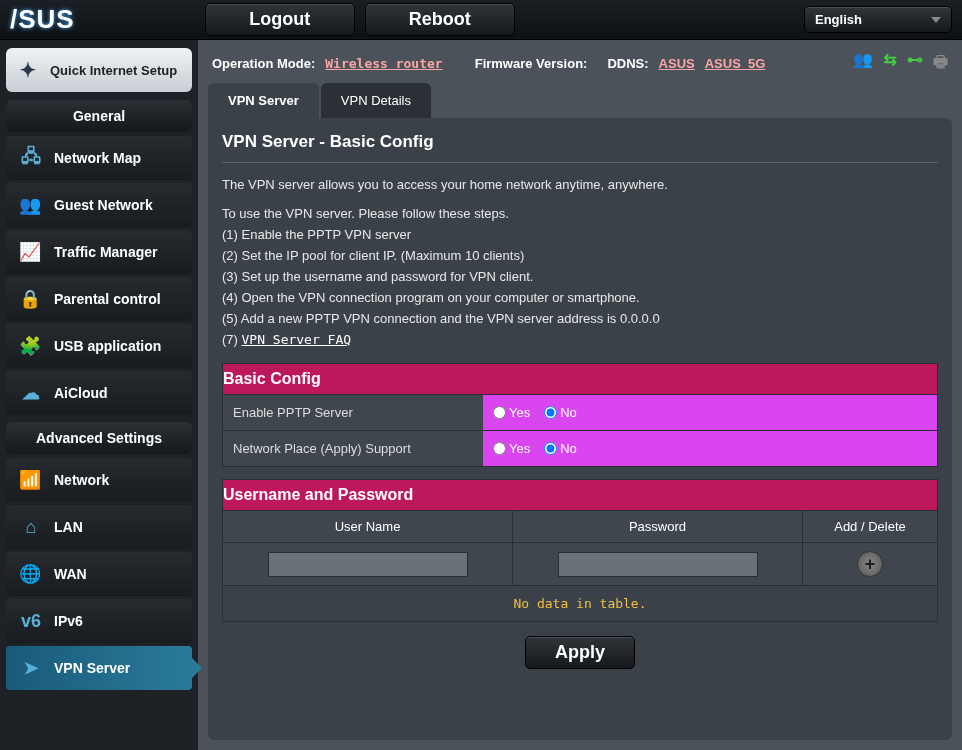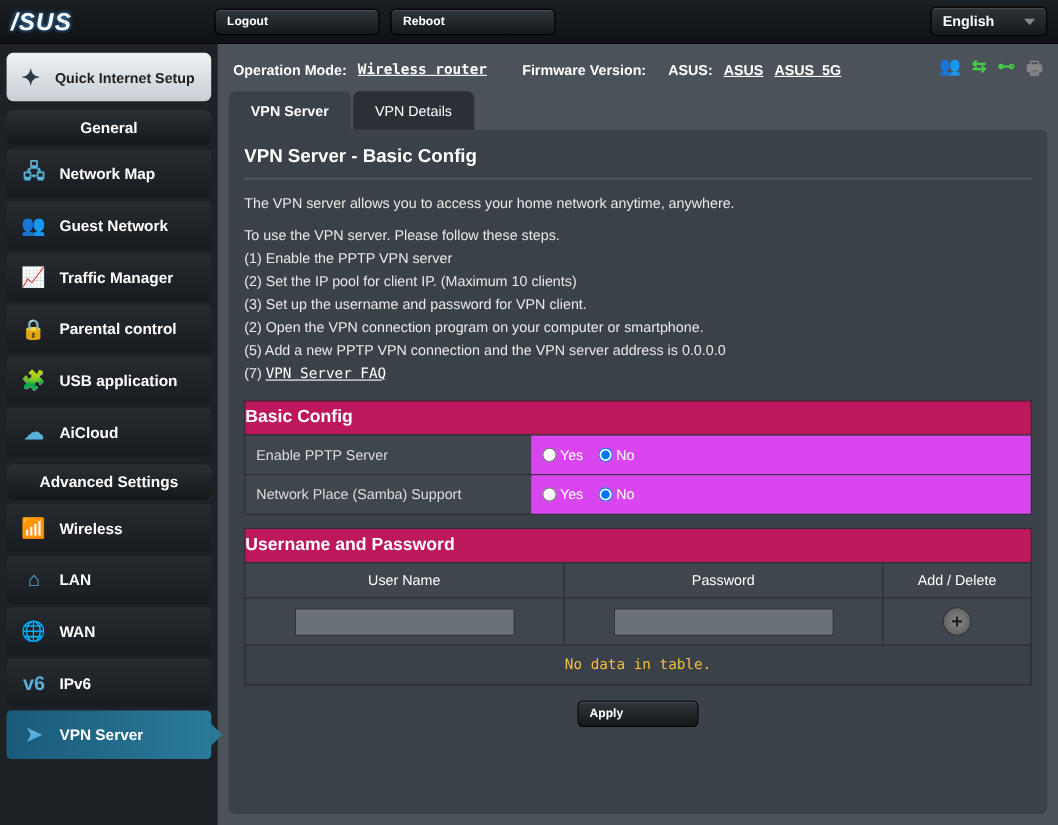--- a/index.html
+++ b/index.html
@@ -1,34 +1,34 @@
 <!DOCTYPE html>
 <html><head>
 <meta charset="utf-8">
 <style>
 * { margin:0; padding:0; box-sizing:border-box; }
 body { font-family: Arial, sans-serif; font-size:13px; background:#3a3f44; color:#fff; width:962px; height:750px; overflow:hidden; }
 .hdr { height:40px; background:linear-gradient(#1a1f24,#0e1114); display:flex; align-items:center; padding:0 10px; border-bottom:1px solid #000; }
-.logo { font-size:22px; font-weight:bold; font-style:italic; color:#fff; letter-spacing:1px; text-shadow:0 0 4px #4af; }
+.logo { font-size:26px; font-weight:bold; color:#fff; letter-spacing:1px; text-shadow:0 0 4px #4af; }
 .hdrbtns { display:flex; gap:10px; margin-left:130px; }
-.btn { background:linear-gradient(#2f353a,#14181b); border:1px solid #000; border-radius:5px; color:#fff; padding:5px 10px; width:150px; cursor:pointer; font-size:11px; font-weight:bold; box-shadow:inset 0 1px 0 #4a5055; }
-.lang { margin-left:auto; width:106px; background:linear-gradient(#2f353a,#14181b); border:1px solid #000; border-radius:5px; padding:5px 10px; display:flex; justify-content:space-between; align-items:center; cursor:pointer; font-weight:bold; box-shadow:inset 0 1px 0 #4a5055; }
+.btn { background:linear-gradient(#2f353a,#14181b); border:1px solid #000; border-radius:5px; color:#fff; padding:5px 10px; width:150px; text-align:center; cursor:pointer; font-size:18px; font-weight:bold; box-shadow:inset 0 1px 0 #4a5055; }
+.lang { margin-left:auto; width:148px; background:linear-gradient(#2f353a,#14181b); border:1px solid #000; border-radius:5px; padding:5px 10px; display:flex; justify-content:space-between; align-items:center; cursor:pointer; font-weight:bold; box-shadow:inset 0 1px 0 #4a5055; }
 .arrow-down { width:0; height:0; border-left:5px solid transparent; border-right:5px solid transparent; border-top:6px solid #888; }
 .body { display:flex; height:710px; }
 .side { width:198px; background:#1e2226; display:flex; flex-direction:column; }
 .quick { margin:8px 6px 8px 6px; background:linear-gradient(#eef2f5,#c8ced4); border-radius:6px; display:flex; align-items:center; padding:8px; color:#222; font-weight:bold; font-size:13px; cursor:pointer; }
 .quick .wand { width:28px; height:28px; margin-right:8px; display:flex; align-items:center; justify-content:center; color:#2a3a4a; font-size:20px; }
 .section-lbl { background:linear-gradient(#2a3035,#14181b); text-align:center; font-weight:bold; padding:8px 0; border-radius:6px; margin:0 6px 4px 6px; font-size:14px; }
 .nav-item { display:flex; align-items:center; padding:10px 10px; margin:0 6px 3px 6px; border-radius:4px; cursor:pointer; font-weight:bold; font-size:14px; background:linear-gradient(#262b30,#181c20); }
 .nav-item.active { background:linear-gradient(90deg,#1a5a7a,#2a7a9a); position:relative; }
 .nav-item.active::after { content:""; position:absolute; right:-10px; top:50%; transform:translateY(-50%); border-top:10px solid transparent; border-bottom:10px solid transparent; border-left:10px solid #2a7a9a; }
 .nav-item .ico { width:30px; height:24px; margin-right:8px; display:flex; align-items:center; justify-content:center; font-size:18px; color:#5ab0d8; }
 .main { flex:1; background:#4b5259; overflow:hidden; display:flex; flex-direction:column; }
 .infobar { padding:10px 14px 6px 14px; display:flex; align-items:center; gap:10px; font-size:13px; font-weight:bold; }
-.infobar a { color:#ffffff; }
+.infobar a { color:#fca5a5; }
 .infobar .ssid { margin-left:10px; }
 .status-icons { margin-left:auto; display:flex; gap:10px; }
 .status-icons span { font-size:16px; }
 .tabs { display:flex; padding-left:10px; }
 .tab { padding:10px 20px; background:#2a3035; margin-right:2px; border-radius:6px 6px 0 0; cursor:pointer; font-size:13px; }
 .tab.active { background:#3b4148; font-weight:bold; }
 .content { background:#3b4148; margin:0 10px 10px 10px; border-radius:0 6px 6px 6px; padding:14px 14px; overflow:auto; flex:1; }
 .content h2 { font-size:17px; margin-bottom:6px; }
 .divider { border:0; border-top:1px solid #5a6168; margin:10px 0 14px; }
 .content p, .content div.step { font-size:13px; color:#e8e8e8; margin-bottom:6px; }
@@ -97,21 +97,21 @@
         </div>
         <div class="nav-item">
           <span class="ico">☁</span>
           <span>AiCloud</span>
         </div>
       </div>
     <div class="section-lbl" style="margin-top:4px">Advanced Settings</div>
     <div id="nav-advanced">
         <div class="nav-item">
           <span class="ico">📶</span>
-          <span>Wireless</span>
+          <span>Network</span>
         </div>
         <div class="nav-item">
           <span class="ico">⌂</span>
           <span>LAN</span>
         </div>
         <div class="nav-item">
           <span class="ico">🌐</span>
           <span>WAN</span>
         </div>
         <div class="nav-item">
@@ -123,21 +123,21 @@
           <span>VPN Server</span>
         </div>
       </div>
   </div>
 
   <div class="main">
     <div class="infobar">
       <span>Operation Mode:</span>
       <a href="#" class="u mono">Wireless router</a>
       <span style="margin-left:22px">Firmware Version:</span>
-      <span class="ssid">ASUS:</span>
+      <span class="ssid">DDNS:</span>
       <a href="#" class="u">ASUS</a>
       <a href="#" class="u">ASUS_5G</a>
       <div class="status-icons">
         <span style="color:#4c4">👥</span>
         <span style="color:#4c4">⇆</span>
         <span style="color:#4c4">⊷</span>
         <span style="color:#888">🖶</span>
       </div>
     </div>
 
@@ -148,21 +148,21 @@
 
     <div class="content">
       <h2>VPN Server - Basic Config</h2>
       <hr class="divider">
       <p>The VPN server allows you to access your home network anytime, anywhere.</p>
       <div style="height:8px"></div>
       <div class="step">To use the VPN server. Please follow these steps.</div>
       <div class="step">(1) Enable the PPTP VPN server</div>
       <div class="step">(2) Set the IP pool for client IP. (Maximum 10 clients)</div>
       <div class="step">(3) Set up the username and password for VPN client.</div>
-      <div class="step">(2) Open the VPN connection program on your computer or smartphone.</div>
+      <div class="step">(4) Open the VPN connection program on your computer or smartphone.</div>
       <div class="step">(5) Add a new PPTP VPN connection and the VPN server address is 0.0.0.0</div>
       <div class="step">
         <span>(7) </span><a href="#" class="link">VPN Server FAQ</a>
       </div>
 
       <div style="height:10px"></div>
       <div class="panel-hdr">Basic Config</div>
       <div class="panel">
         <div class="row">
           <div class="lbl">Enable PPTP Server</div>
@@ -171,21 +171,21 @@
                 <input type="radio" name="pptp" style=""> 
                 <span>Yes</span>
               </label>
             <label>
                 <input type="radio" name="pptp" checked="" style=""> 
                 <span>No</span>
               </label>
           </div>
         </div>
         <div class="row">
-          <div class="lbl">Network Place (Samba) Support</div>
+          <div class="lbl">Network Place (Apply) Support</div>
           <div class="ctrl">
             <label>
                 <input type="radio" name="smb" style=""> 
                 <span>Yes</span>
               </label>
             <label>
                 <input type="radio" name="smb" checked="" style=""> 
                 <span>No</span>
               </label>
           </div>

